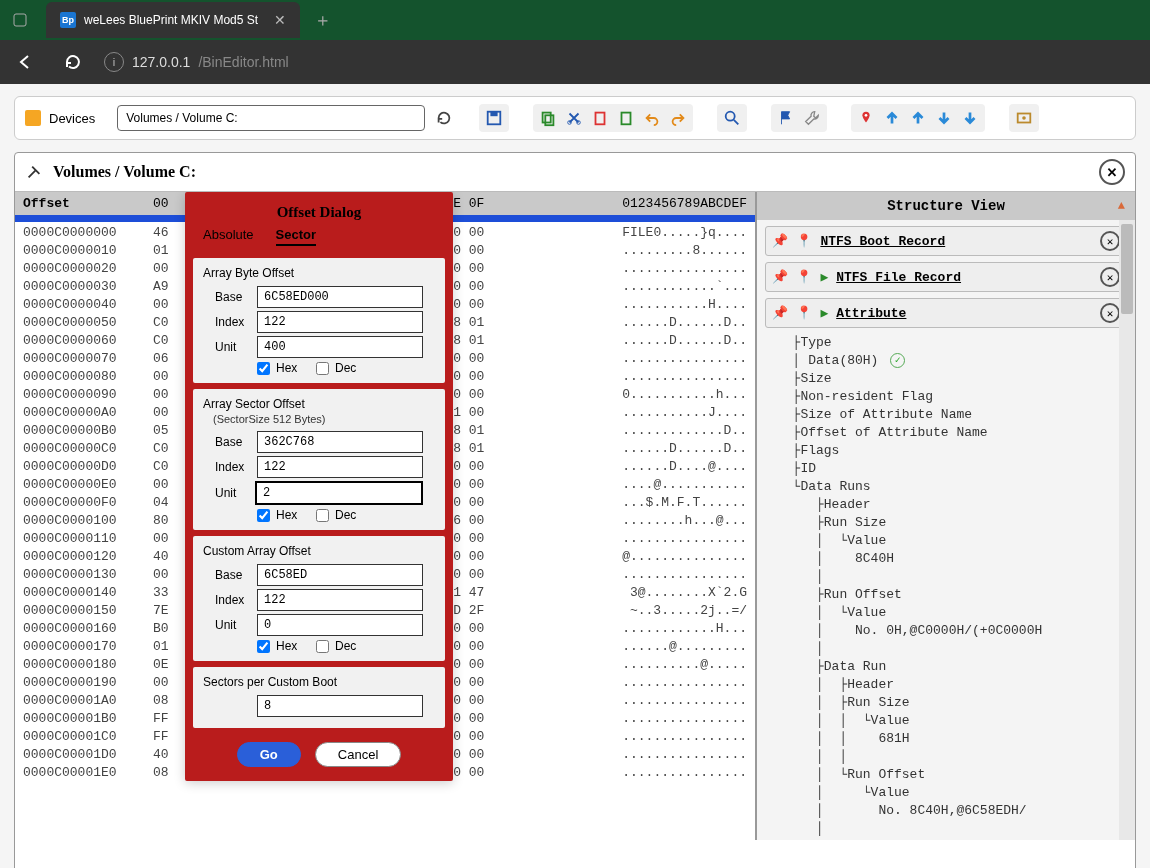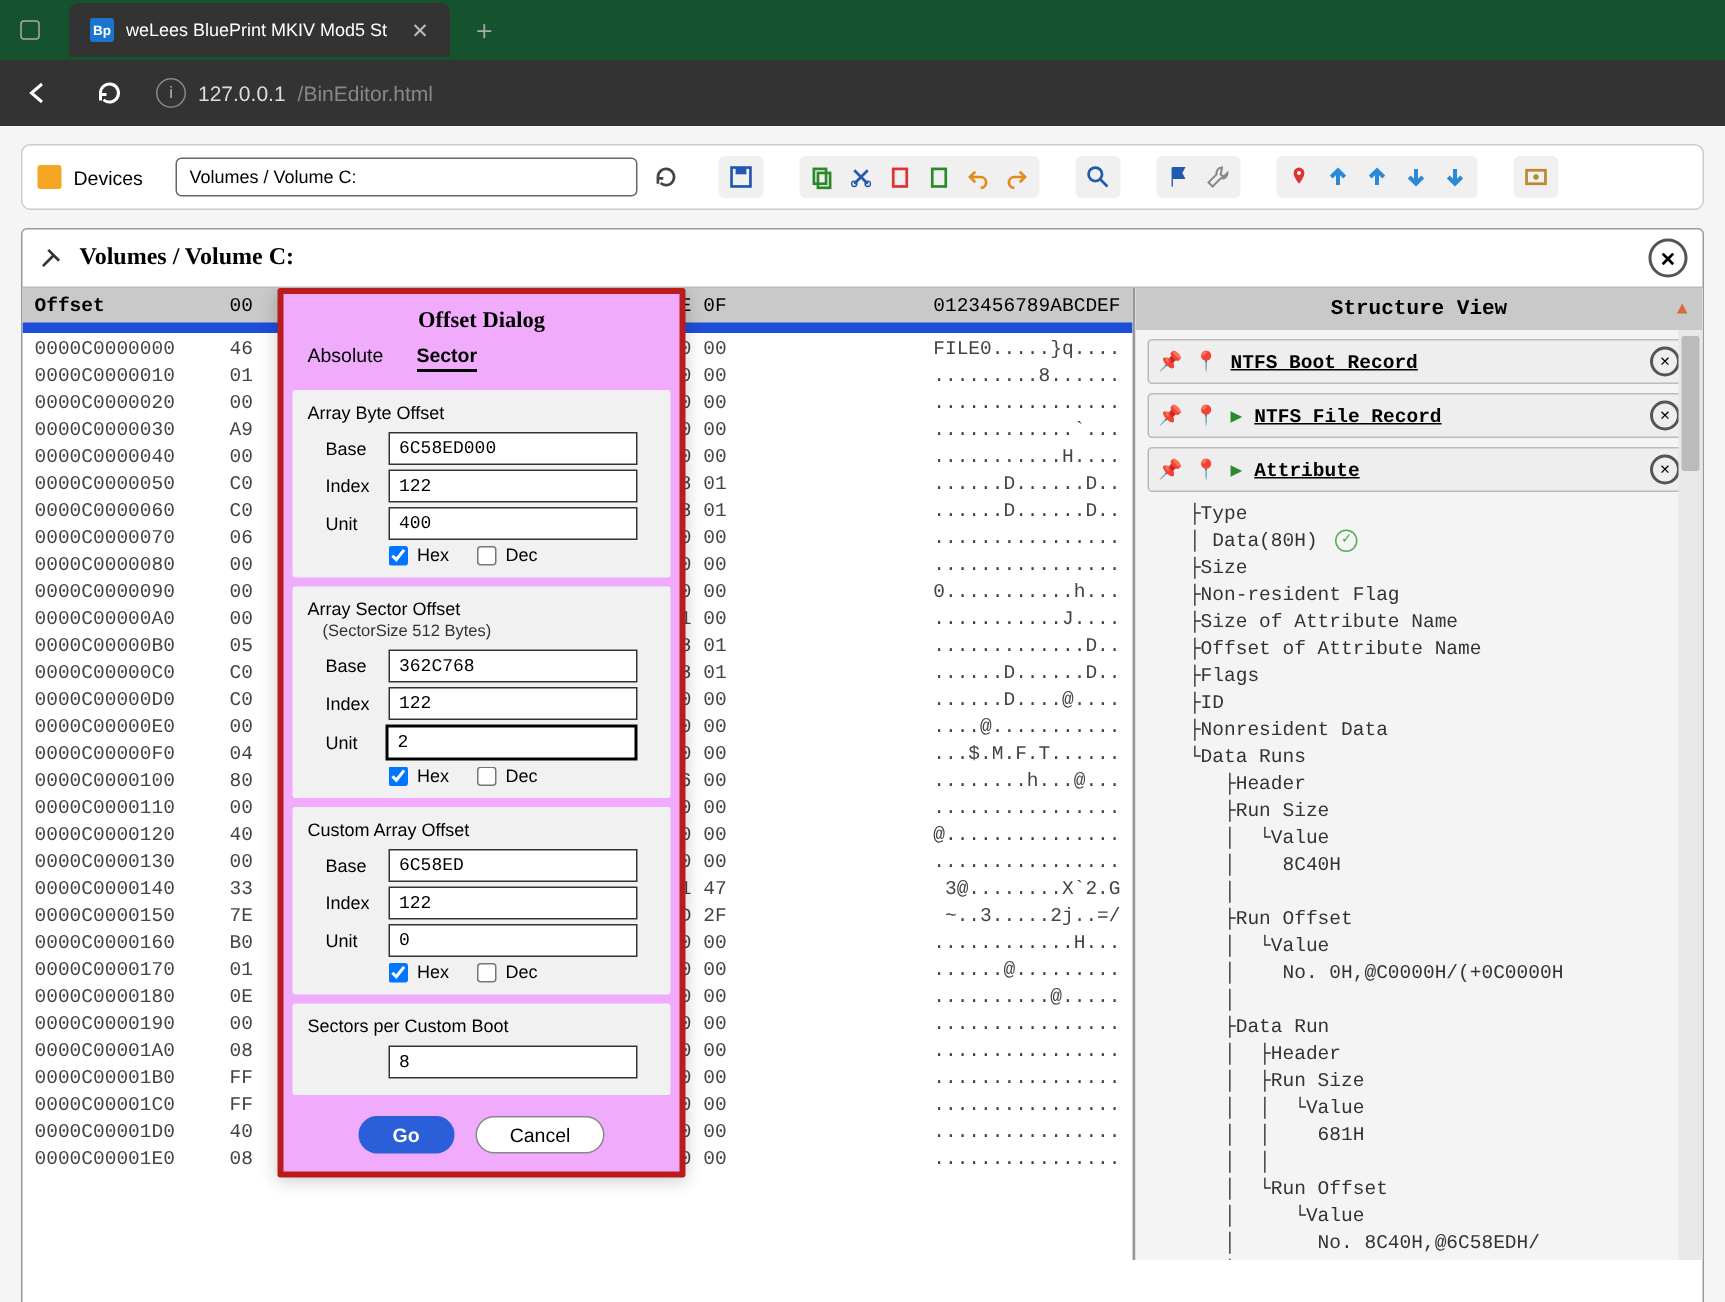--- a/index.html
+++ b/index.html
@@ -42,21 +42,21 @@
   .col-off{width:130px;font-weight:bold}
   .col-bytes{flex:0 0 auto;white-space:pre}
   .col-ascii{margin-left:auto;white-space:pre;font-weight:normal}
   .hex-rows{font-family:"Courier New",monospace;font-size:13px;padding:2px 8px;line-height:18px;white-space:pre;color:#444}
   .hex-rows .r{display:flex}
   .hex-rows .o{width:130px}
   .hex-rows .b{flex:0 0 auto}
   .hex-rows .a{margin-left:auto}
 
   
-  .dialog{position:absolute;left:170px;top:0;width:264px;background:#f0abfc;border:4px solid #b91c1c;box-shadow:0 2px 12px rgba(0,0,0,0.2);border-radius:2px;z-index:5}
+  .dialog{position:absolute;left:170px;top:0;width:264px;background:#b91c1c;border:2px solid #b91c1c;box-shadow:0 2px 12px rgba(0,0,0,0.2);border-radius:2px;z-index:5}
   .dlg-title{text-align:center;font-weight:bold;font-family:Georgia,serif;font-size:15px;padding:10px 0 6px}
   .dlg-tabs{display:flex;gap:22px;padding:0 16px 6px;font-size:13px}
   .dlg-tabs .t{cursor:pointer}
   .dlg-tabs .t.active{font-weight:bold;border-bottom:2px solid #000;padding-bottom:2px}
   .dlg-sec{background:#f1f1f1;margin:6px;padding:8px 10px;border-radius:2px}
   .dlg-sec .sh{font-size:12px;margin-bottom:6px}
   .dlg-sec .sh2{font-size:11px;color:#333;margin:-4px 0 6px 10px}
   .fld{display:flex;align-items:center;gap:10px;margin:3px 12px}
   .fld label{width:44px;font-size:12px}
   .fld input[type=text]{flex:1;border:1px solid #333;height:18px;padding:1px 6px;font-family:"Courier New",monospace;font-size:12px}
@@ -360,21 +360,20 @@
 
         <div class="tree" id="tree">
             <div class="n">  ├Type</div>
             <div class="n">  │ Data(80H) <span class="chk">✓</span></div>
             <div class="n">  ├Size</div>
             <div class="n">  ├Non-resident Flag</div>
             <div class="n">  ├Size of Attribute Name</div>
             <div class="n">  ├Offset of Attribute Name</div>
             <div class="n">  ├Flags</div>
             <div class="n">  ├ID</div>
-            <div class="n">  ├Nonresident Data</div>
             <div class="n">  └Data Runs</div>
             <div class="n">     ├Header</div>
             <div class="n">     ├Run Size</div>
             <div class="n">     │  └Value</div>
             <div class="n">     │    8C40H</div>
             <div class="n">     │</div>
             <div class="n">     ├Run Offset</div>
             <div class="n">     │  └Value</div>
             <div class="n">     │    No. 0H,@C0000H/(+0C0000H</div>
             <div class="n">     │</div>

